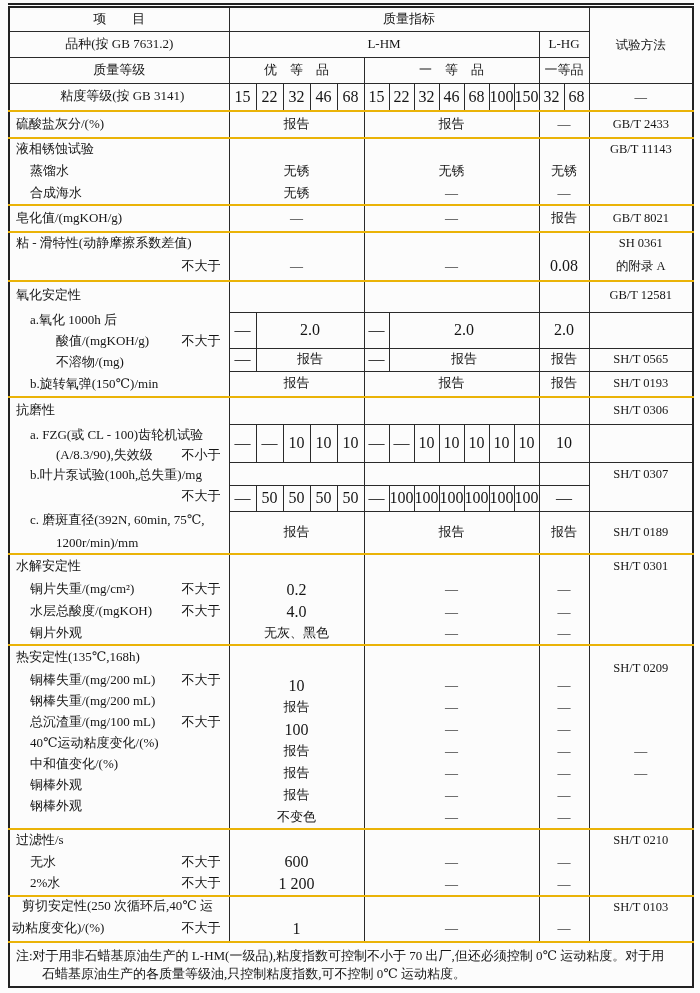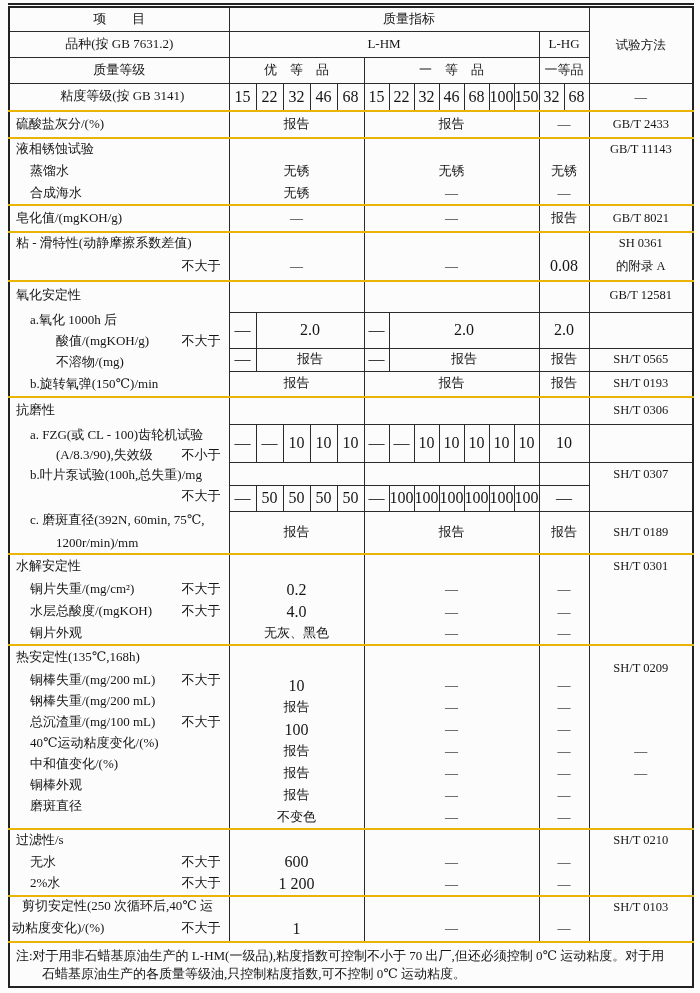--- a/index.html
+++ b/index.html
@@ -297,21 +297,21 @@
           <span>不大于</span>
         </div>
         <div class="ln ind1" style="height:21px">钢棒失重/(mg/200 mL)</div>
         <div class="ln ind1 split" style="height:21px">
           <span>总沉渣重/(mg/100 mL)</span>
           <span>不大于</span>
         </div>
         <div class="ln ind1" style="height:21px">40℃运动粘度变化/(%)</div>
         <div class="ln ind1" style="height:21px">中和值变化/(%)</div>
         <div class="ln ind1" style="height:21px">铜棒外观</div>
-        <div class="ln ind1" style="height:21px">磨斑直径</div>
+        <div class="ln ind1" style="height:21px">钢棒外观</div>
       </td>
       <td colspan="5" class="st"></td>
       <td colspan="7" class="st"></td>
       <td colspan="2" class="st"></td>
       <td class="st method vtop" style="padding-top:15px">SH/T 0209</td>
     </tr>
     <tr style="height:22px">
       <td colspan="5" class="num">10</td>
       <td colspan="7">—</td>
       <td colspan="2">—</td>

